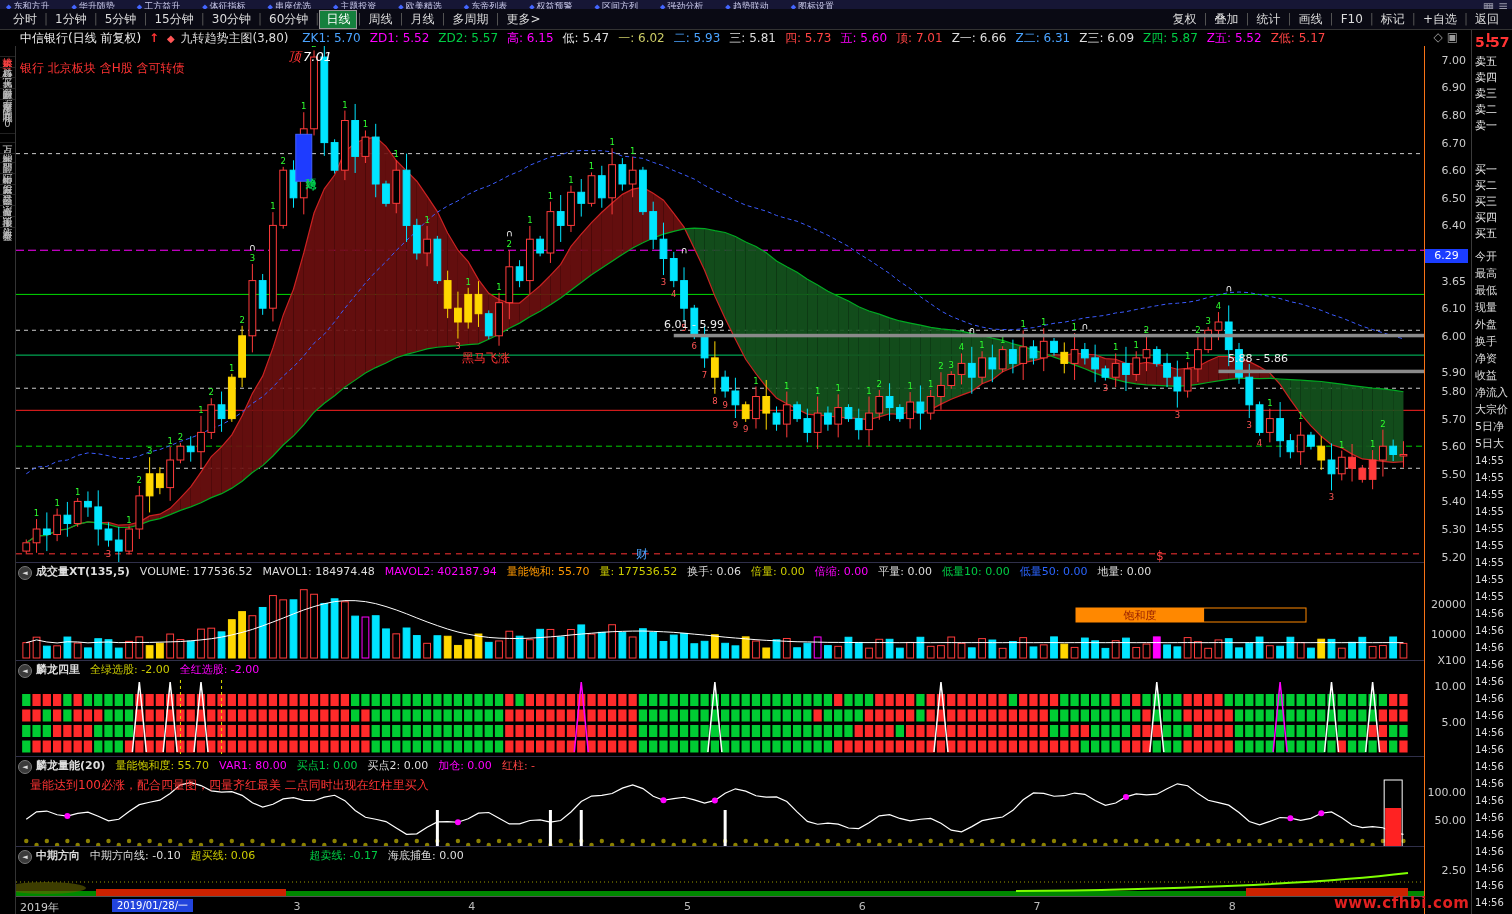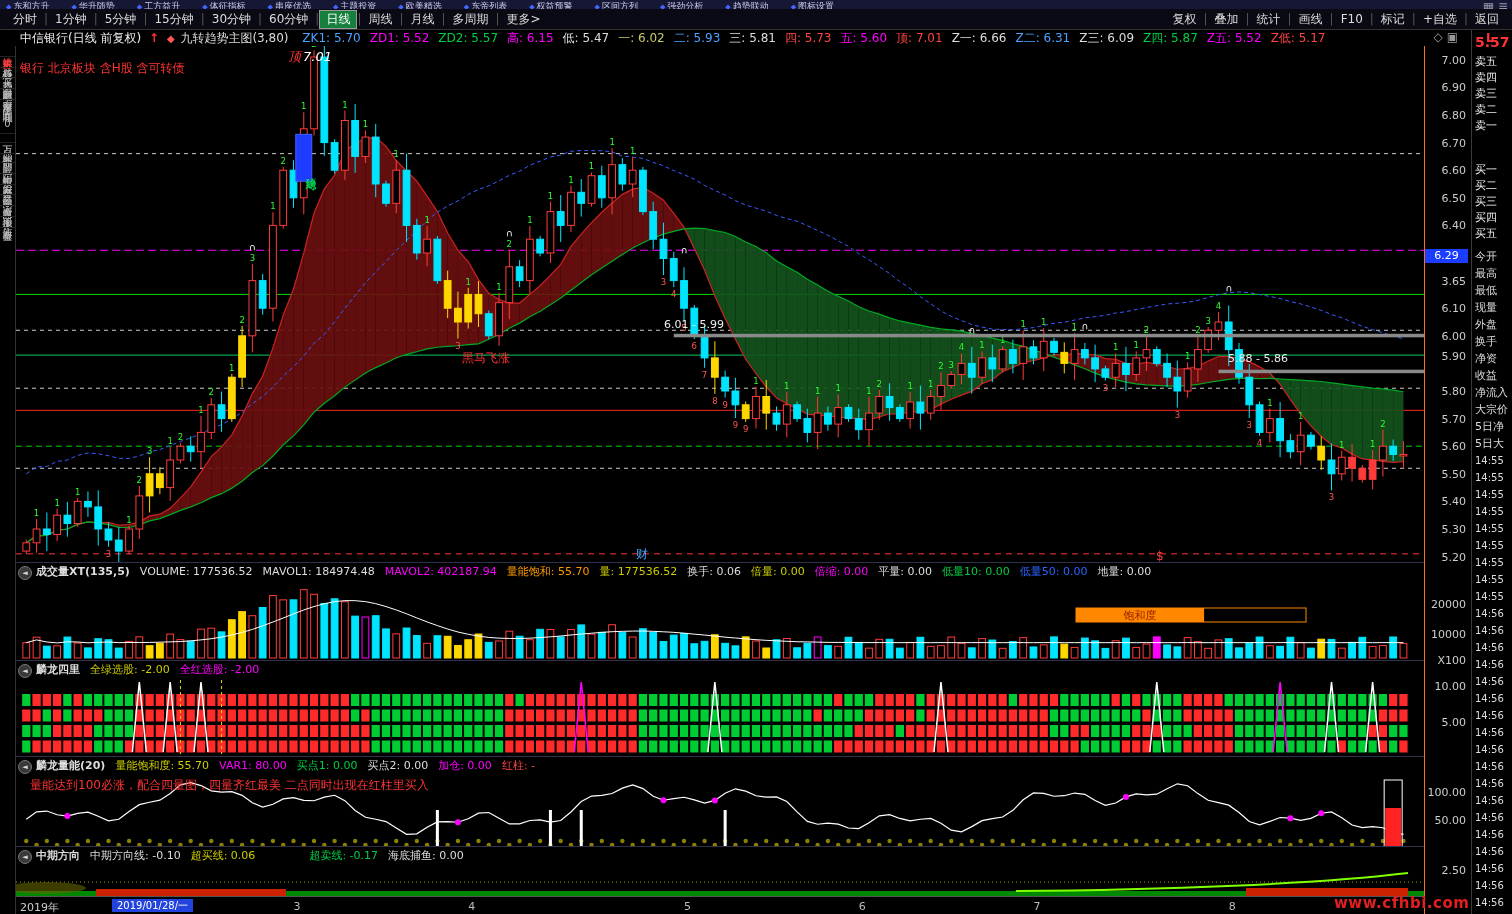--- a/index.html
+++ b/index.html
@@ -1584,21 +1584,21 @@
       <div class="ax-lab" style="top: 35.4px;">6.90</div>
       <div class="ax-lab" style="top: 63px;">6.80</div>
       <div class="ax-lab" style="top: 90.6px;">6.70</div>
       <div class="ax-lab" style="top: 118.2px;">6.60</div>
       <div class="ax-lab" style="top: 145.8px;">6.50</div>
       <div class="ax-lab" style="top: 173.4px;">6.40</div>
       <div class="ax-lab" style="top: 201px;">6.30</div>
       <div class="ax-lab" style="top: 228.6px;">3.65</div>
       <div class="ax-lab" style="top: 256.2px;">6.10</div>
       <div class="ax-lab" style="top: 283.8px;">6.00</div>
-      <div class="ax-lab" style="top: 304px;">5.90</div>
+      <div class="ax-lab" style="top: 320px;">5.90</div>
       <div class="ax-lab" style="top: 339px;">5.80</div>
       <div class="ax-lab" style="top: 366.6px;">5.70</div>
       <div class="ax-lab" style="top: 394.2px;">5.60</div>
       <div class="ax-lab" style="top: 421.8px;">5.50</div>
       <div class="ax-lab" style="top: 449.4px;">5.40</div>
       <div class="ax-lab" style="top: 477px;">5.30</div>
       <div class="ax-lab" style="top: 504.6px;">5.20</div>
       <div class="ax-lab" style="top: 552px;">20000</div>
       <div class="ax-lab" style="top: 582px;">10000</div>
       <div class="ax-lab" style="top: 608px;">X100</div>

